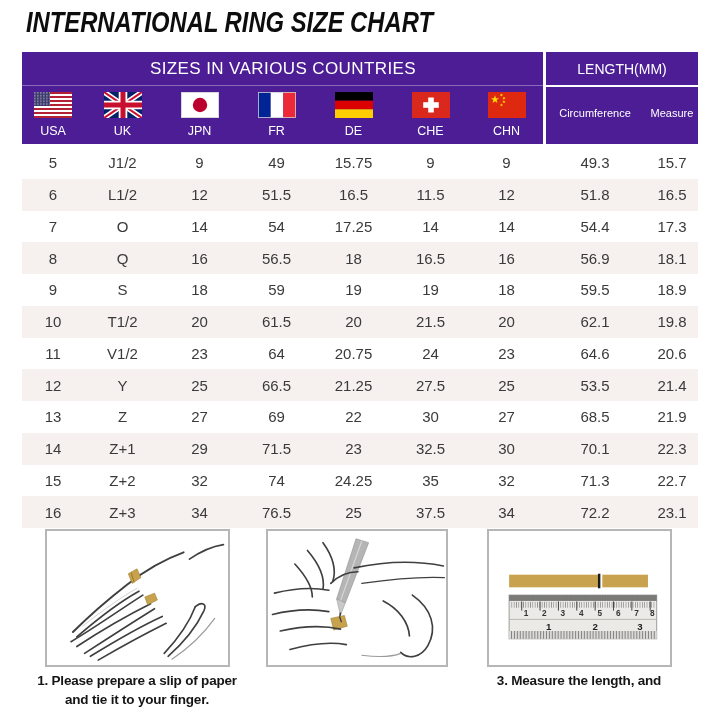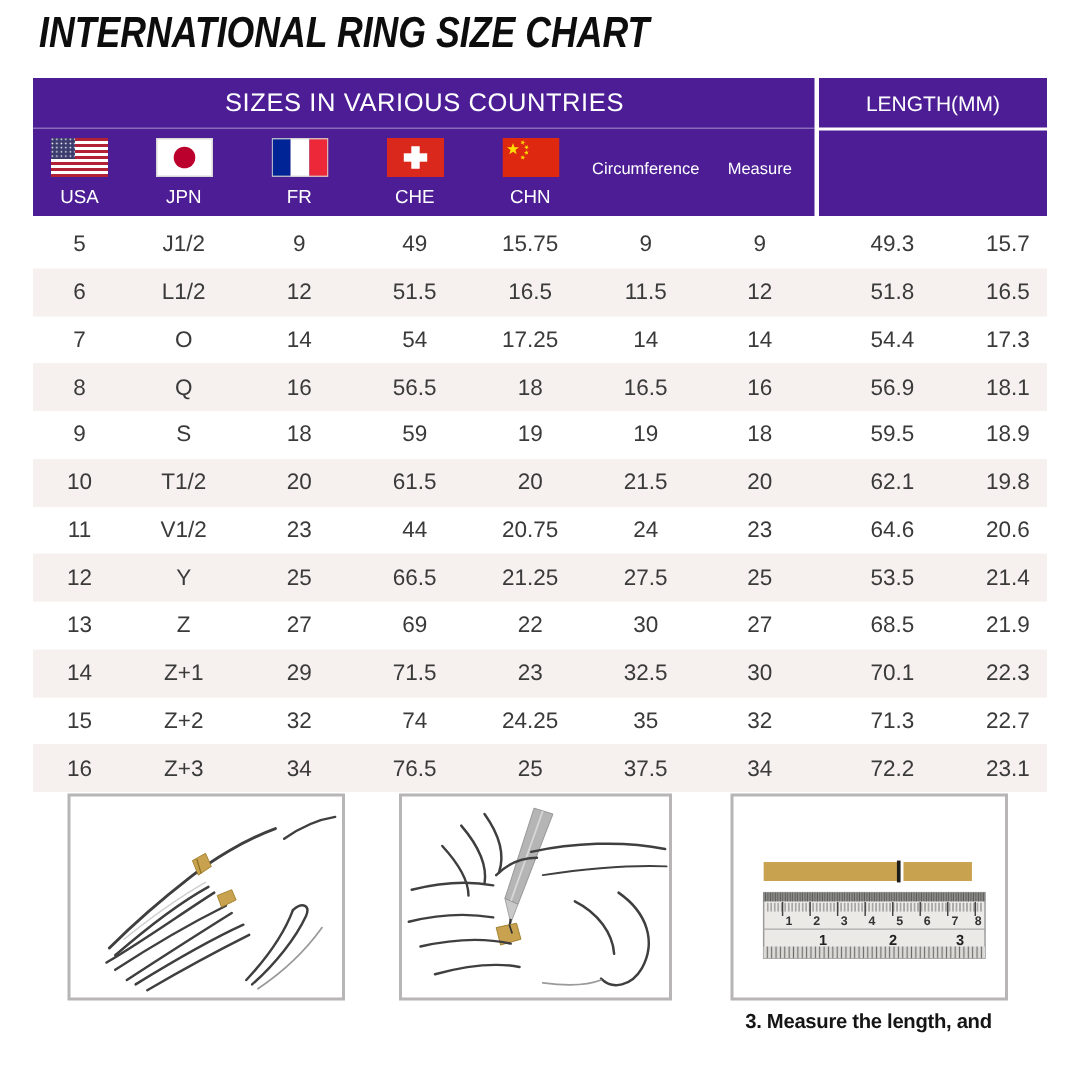--- a/index.html
+++ b/index.html
@@ -76,39 +76,64 @@
               <rect y="16" width="38" height="2"></rect>
                 <rect y="20" width="38" height="2"></rect>
               <rect y="24" width="38" height="2"></rect>
             </g>
             <rect width="16" height="14" fill="#3c3b6e"></rect>
             <rect width="16" height="14" fill="url(#usstars)"></rect>
           </svg>
           <div class="clabel">USA</div>
         </div>
 
+        <div class="ccell">
+          <svg class="flag" viewBox="0 0 38 26">
+            <defs>
+                <clipPath id="ukclip">
+                  <rect width="38" height="26"></rect>
+                </clipPath>
+              </defs>
+            <g clip-path="url(#ukclip)">
+              <rect width="38" height="26" fill="#012169"></rect>
+              <path d="M0,0 L38,26 M38,0 L0,26" stroke="#fff" stroke-width="5.2"></path>
+              <path d="M0,0 L38,26 M38,0 L0,26" stroke="#c8102e" stroke-width="2"></path>
+              <path d="M19,0 V26 M0,13 H38" stroke="#fff" stroke-width="8.6"></path>
+              <path d="M19,0 V26 M0,13 H38" stroke="#c8102e" stroke-width="5"></path>
+            </g>
+          </svg>
+          <div class="clabel">UK</div>
+        </div>
 
         <div class="ccell">
           <svg class="flag" viewBox="0 0 38 26">
             <rect x="0.5" y="0.5" width="37" height="25" fill="#fff" stroke="#d8d8d8" stroke-width="1"></rect>
             <circle cx="19" cy="13" r="7.2" fill="#bc002d"></circle>
           </svg>
           <div class="clabel">JPN</div>
         </div>
 
         <div class="ccell">
           <svg class="flag" viewBox="0 0 38 26">
             <rect width="12.7" height="26" fill="#002395"></rect>
             <rect x="12.7" width="12.6" height="26" fill="#fff"></rect>
             <rect x="25.3" width="12.7" height="26" fill="#ed2939"></rect>
             <rect x="0.5" y="0.5" width="37" height="25" fill="none" stroke="#d0cecf" stroke-width="0.8"></rect>
           </svg>
           <div class="clabel">FR</div>
         </div>
 
+        <div class="ccell">
+          <svg class="flag" viewBox="0 0 38 26">
+            <rect width="38" height="8.7" fill="#000"></rect>
+            <rect y="8.7" width="38" height="8.6" fill="#dd0000"></rect>
+            <rect y="17.3" width="38" height="8.7" fill="#ffce00"></rect>
+          </svg>
+          <div class="clabel">DE</div>
+        </div>
 
         <div class="ccell">
           <svg class="flag" viewBox="0 0 38 26">
             <rect width="38" height="26" fill="#da291c"></rect>
             <rect x="16.2" y="5.5" width="5.6" height="15" fill="#fff"></rect>
             <rect x="11.2" y="10.2" width="15.6" height="5.6" fill="#fff"></rect>
           </svg>
           <div class="clabel">CHE</div>
         </div>
 
@@ -195,21 +220,21 @@
           <div class="tcell">20</div>
           <div class="tcell">21.5</div>
           <div class="tcell">20</div>
           <div class="tcell">62.1</div>
           <div class="tcell">19.8</div>
         </div>
         <div class="trow grid-cols">
           <div class="tcell">11</div>
           <div class="tcell">V1/2</div>
           <div class="tcell">23</div>
-          <div class="tcell">44</div>
+          <div class="tcell">64</div>
           <div class="tcell">20.75</div>
           <div class="tcell">24</div>
           <div class="tcell">23</div>
           <div class="tcell">64.6</div>
           <div class="tcell">20.6</div>
         </div>
         <div class="trow grid-cols striped">
           <div class="tcell">12</div>
           <div class="tcell">Y</div>
           <div class="tcell">25</div>
@@ -352,17 +377,21 @@
       <g font-size="10" font-weight="bold" fill="#222">
         <text x="58" y="102">1</text>
         <text x="106" y="102">2</text>
         <text x="152" y="102">3</text>
       </g>
       <rect x="20" y="103" width="152" height="8" fill="#dcdad6"></rect>
       <rect x="21" y="103" width="150" height="8" fill="url(#inchticks)"></rect>
     </svg>
   </div>
 
+  <div class="cap" id="cap1">
+    <span>1. Please prepare a slip of paper</span>
+    <span>and tie it to your finger.</span>
+  </div>
   <div class="cap" id="cap3">
     <span>3. Measure the length, and</span>
   </div>
 
 </div>
 
 </body></html>

